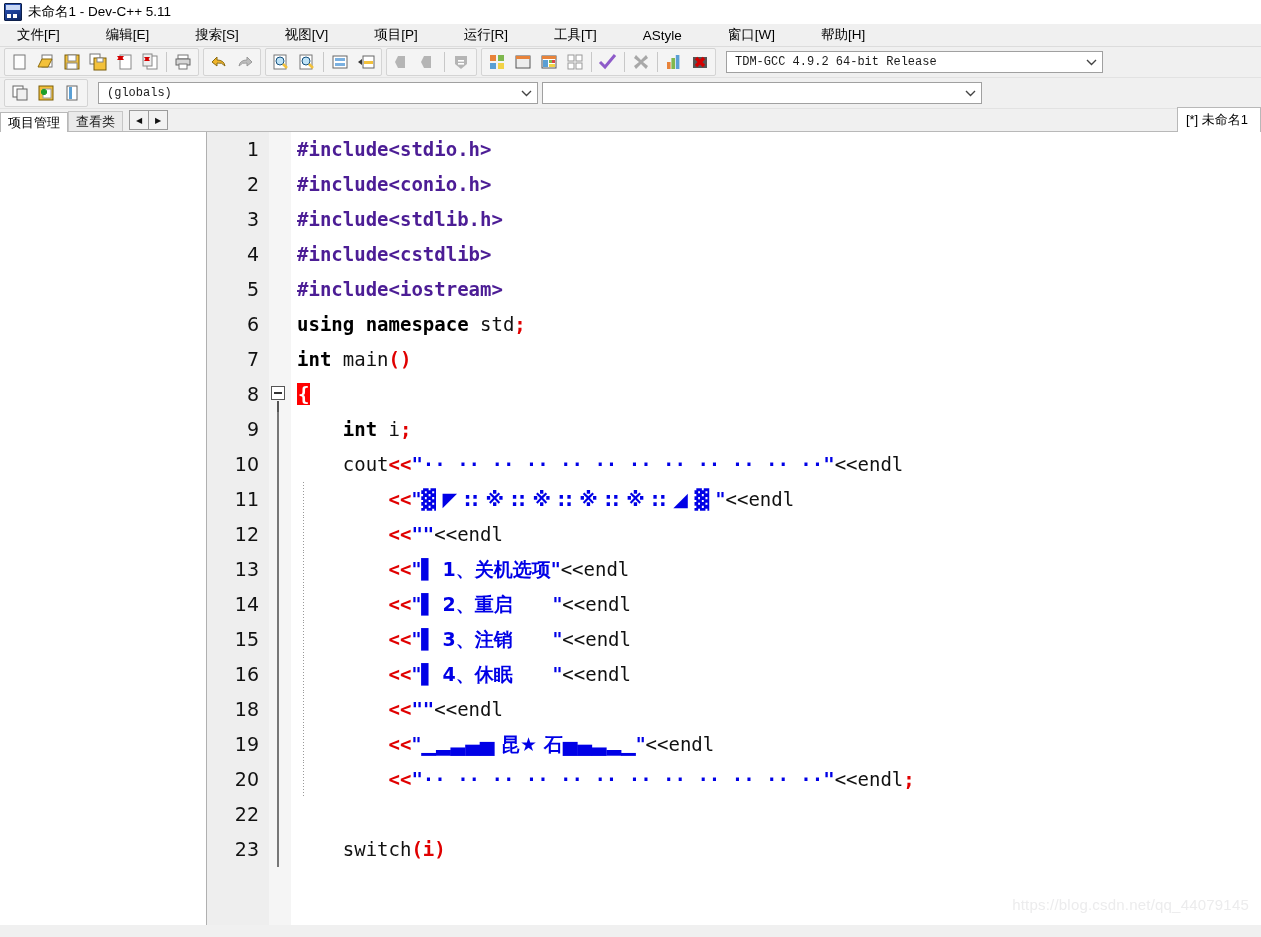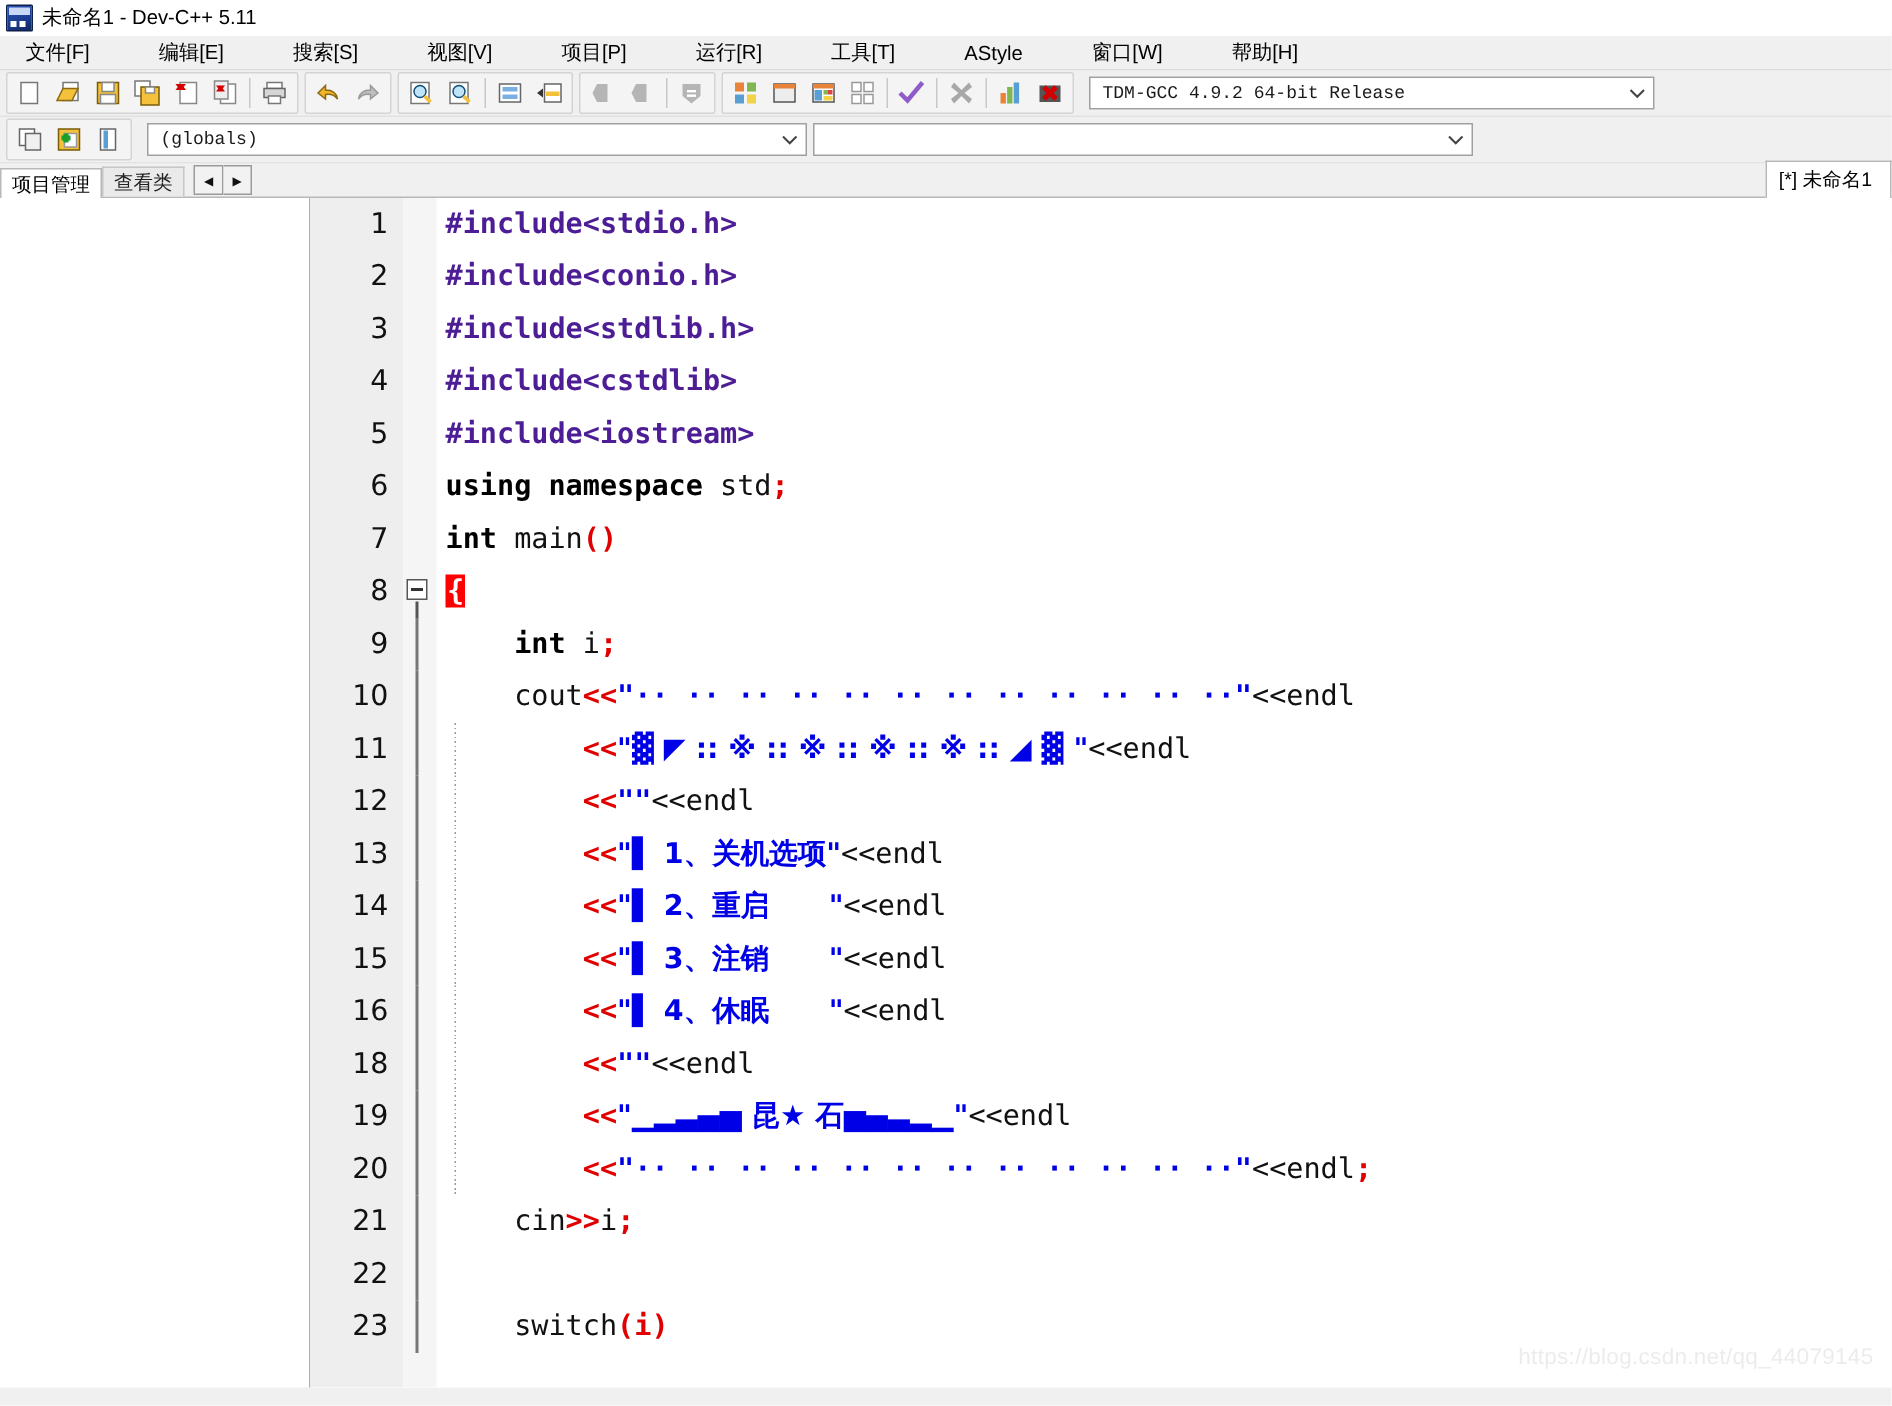--- a/index.html
+++ b/index.html
@@ -567,27 +567,20 @@
           </div>
           <div class="crow">
             <div class="lnum">20</div>
             <div class="fold">
               <div class="foldthru"></div>
               <div class="folddot" style="left: 34px;"></div>
             </div>
             <div class="ctext-line"><span class="t-plain">        </span><span class="t-op">&lt;&lt;</span><span class="t-str">"·· ·· ·· ·· ·· ·· ·· ·· ·· ·· ·· ··"</span><span class="t-plain">&lt;&lt;endl</span><span class="t-op">;</span></div>
           </div>
           <div class="crow">
-            <div class="lnum">21</div>
-            <div class="fold">
-              <div class="foldthru"></div>
-            </div>
-            <div class="ctext-line"><span class="t-plain">    cin</span><span class="t-op">&gt;&gt;</span><span class="t-plain">i</span><span class="t-op">;</span></div>
-          </div>
-          <div class="crow">
             <div class="lnum">22</div>
             <div class="fold">
               <div class="foldthru"></div>
             </div>
             <div class="ctext-line"><span class="t-plain"></span></div>
           </div>
           <div class="crow">
             <div class="lnum">23</div>
             <div class="fold">
               <div class="foldthru"></div>

